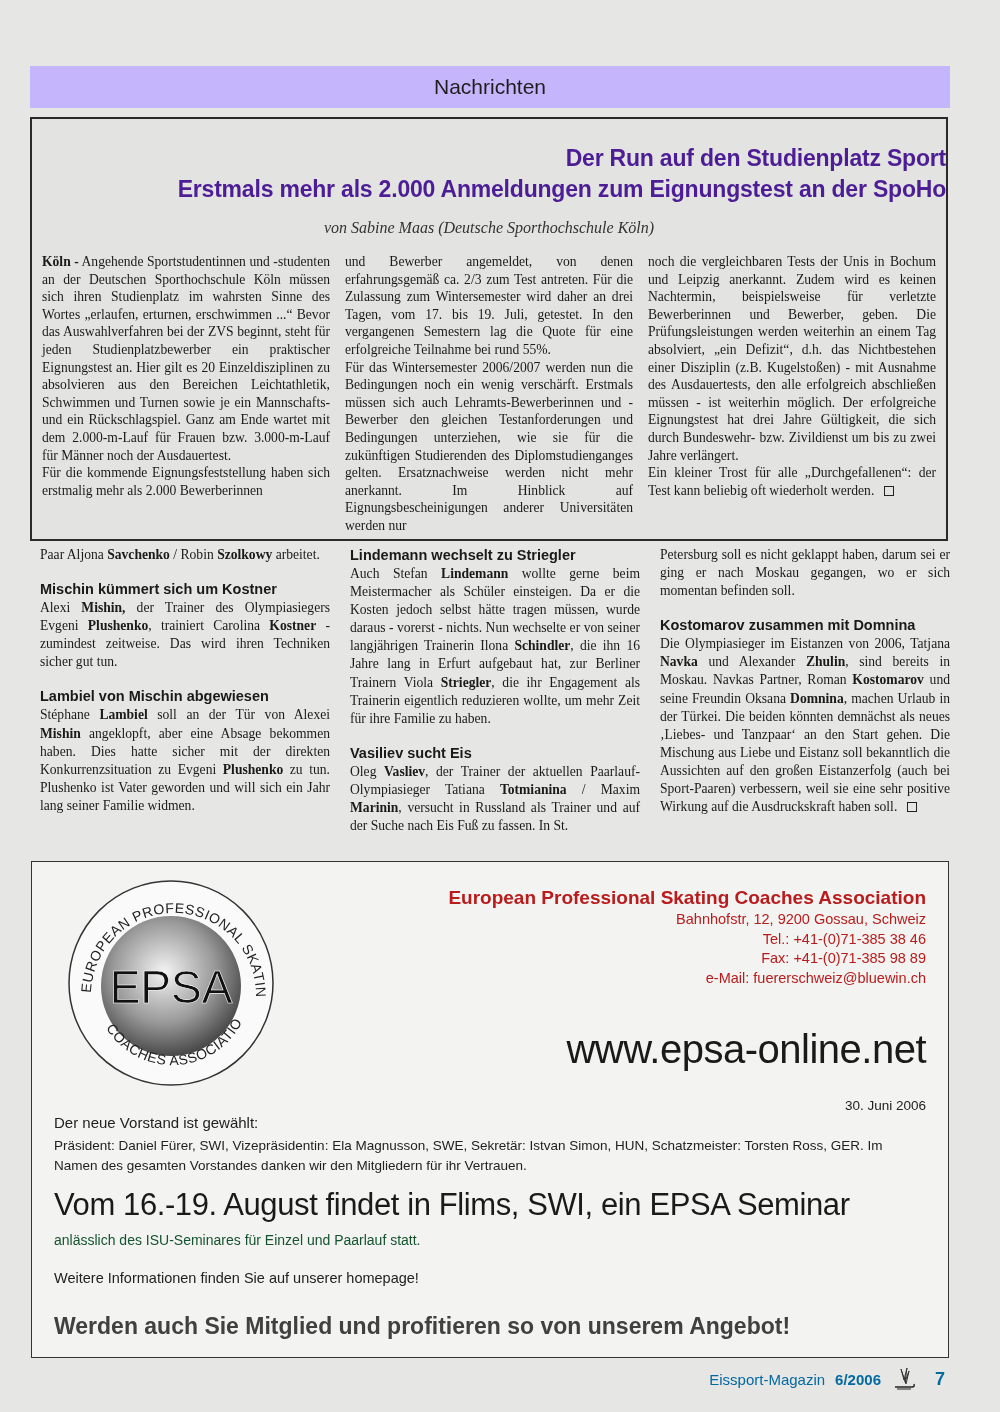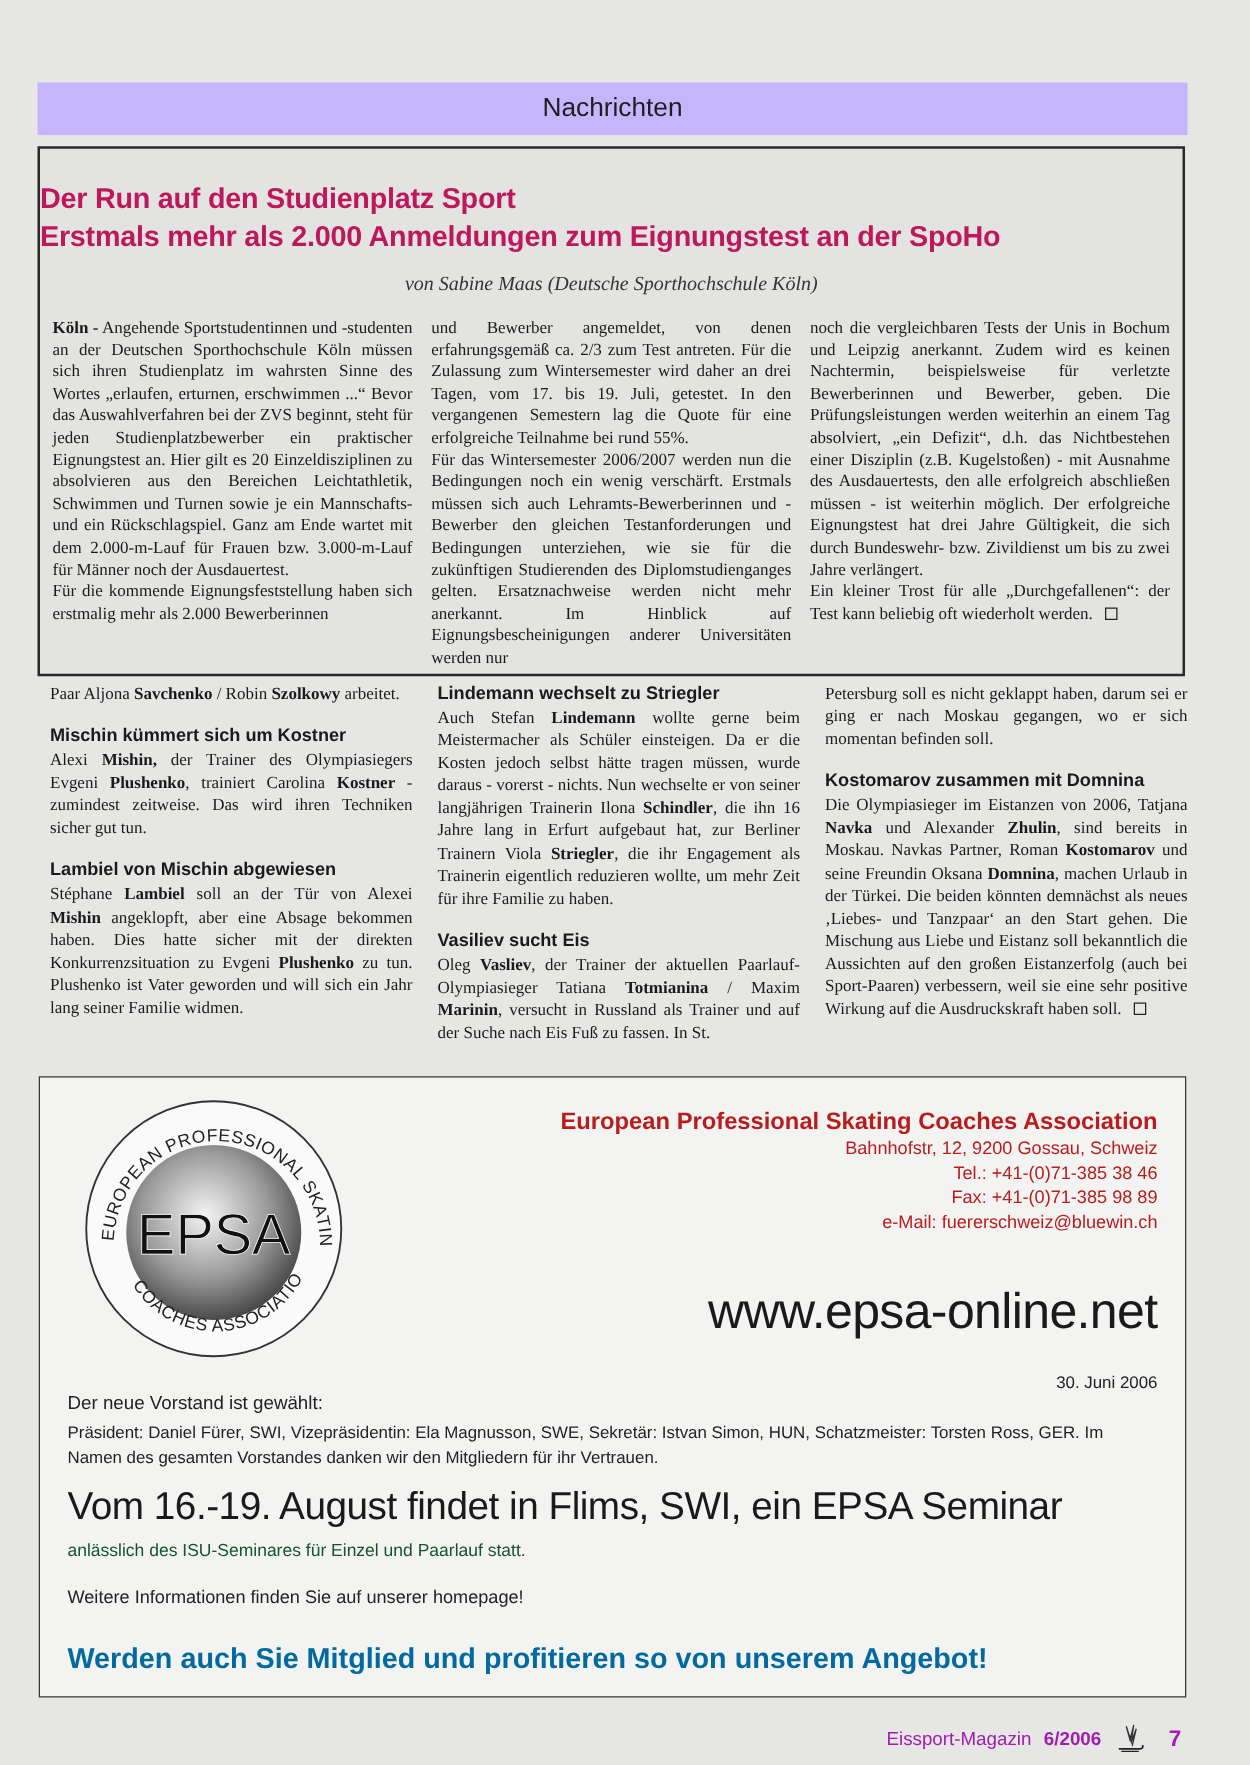--- a/index.html
+++ b/index.html
@@ -14,22 +14,22 @@
     background: #c4b5fd;
     display: flex; align-items: center; justify-content: center;
     font-family: "Liberation Sans", sans-serif; font-size: 21px; color: #1e1e1e;
   }
   .article-box {
     position: absolute; left: 30px; top: 117px; width: 918px; height: 424px;
     border: 2px solid #2a2a2a; box-sizing: border-box; background: #e3e3e1;
   }
   .article-title {
     position: absolute; left: 0; right: 0; top: 24px;
-    text-align: left; font-family: "Liberation Sans", sans-serif;
-    font-weight: bold; font-size: 23px; line-height: 31px; color: #be185d;
+    text-align: right; font-family: "Liberation Sans", sans-serif;
+    font-weight: bold; font-size: 23px; line-height: 31px; color: #4c1d95;
     letter-spacing: -0.2px;
   }
   .byline {
     position: absolute; left: 0; right: 0; top: 100px; text-align: center;
     font-style: italic; font-size: 16px; color: #333;
   }
   .cols {
     position: absolute; left: 10px; right: 10px; top: 134px;
     display: flex; justify-content: space-between;
   }
@@ -85,26 +85,26 @@
   .seminar-sub {
     position: absolute; left: 22px; top: 370px;
     font-family: "Liberation Sans", sans-serif; font-size: 14px; color: #14532d;
   }
   .more-info {
     position: absolute; left: 22px; top: 408px;
     font-family: "Liberation Sans", sans-serif; font-size: 14.5px; color: #222;
   }
   .cta {
     position: absolute; left: 22px; top: 451px;
-    font-family: "Liberation Sans", sans-serif; font-weight: bold; font-size: 23px; color: #0369a1;
+    font-family: "Liberation Sans", sans-serif; font-weight: bold; font-size: 23px; color: #404040;
   }
   .footer {
     position: absolute; right: 55px; top: 1366px;
-    font-family: "Liberation Sans", sans-serif; font-size: 15px; color: #a21caf;
-    display: flex; align-items: center; gap: 10px; margin-top: 12px;
+    font-family: "Liberation Sans", sans-serif; font-size: 15px; color: #0369a1;
+    display: flex; align-items: center; gap: 10px;
   }
   .footer .issue { font-weight: bold; }
   .footer .page-num { font-weight: bold; font-size: 18px; margin-left: 8px; }
   .skate-icon { width: 26px; height: 26px; }
 </style>
 </head>
 <body>
 
 <div class="header-bar">
   <span>Nachrichten</span>

